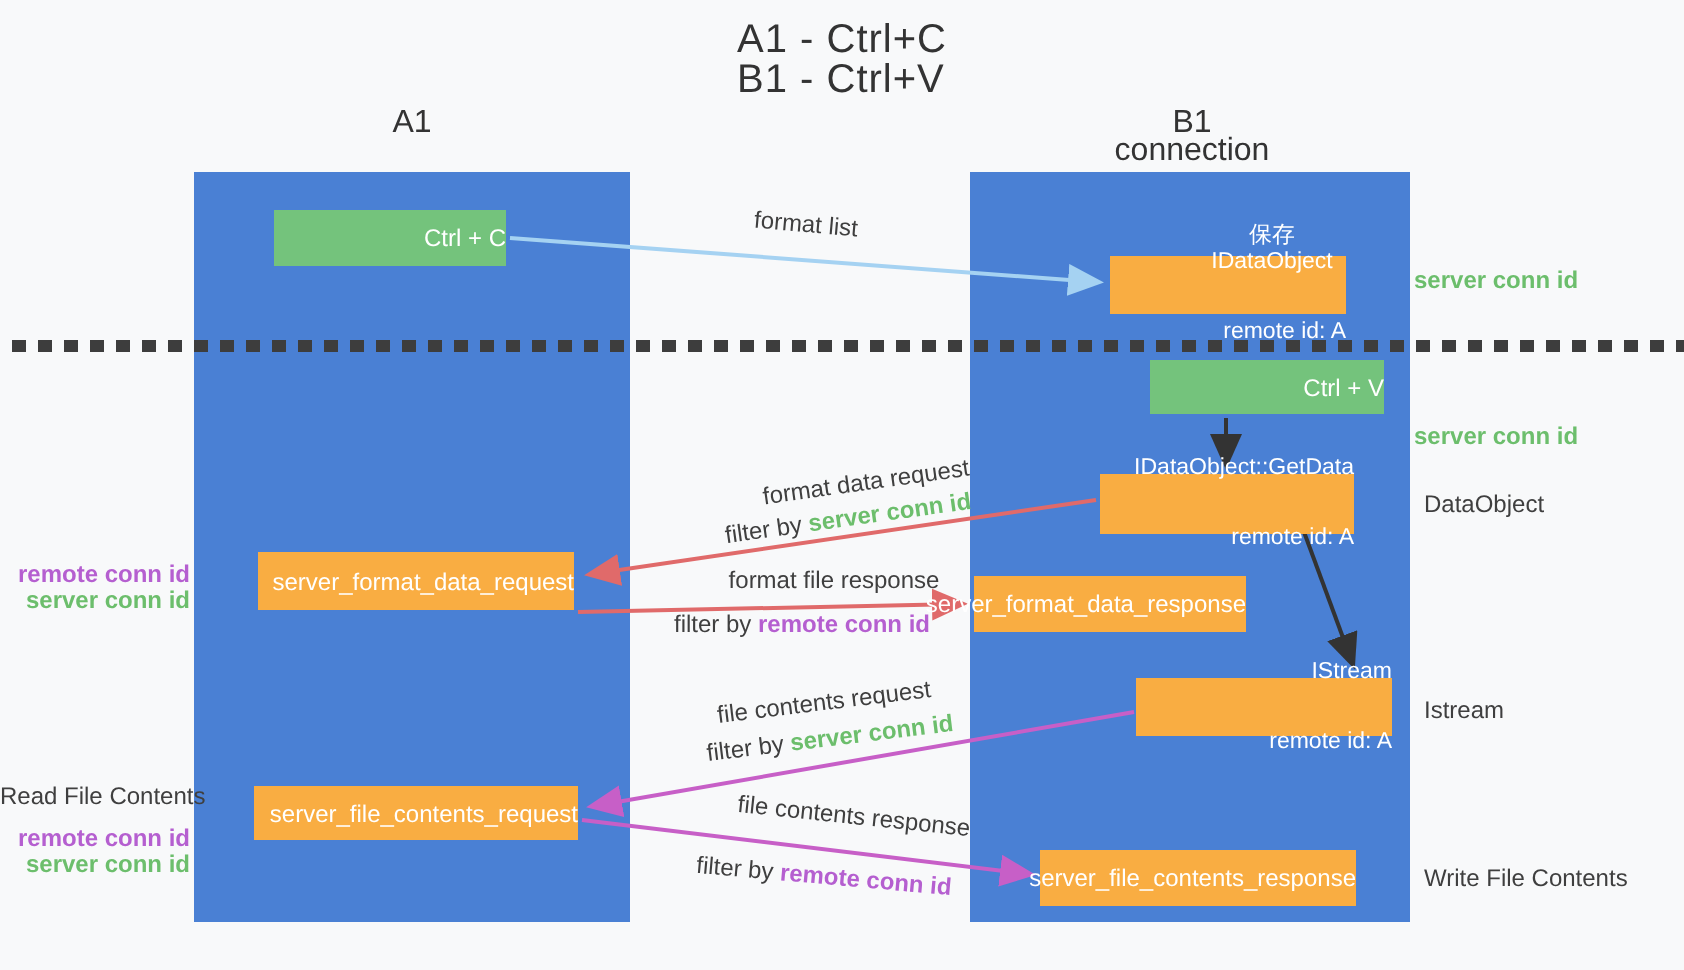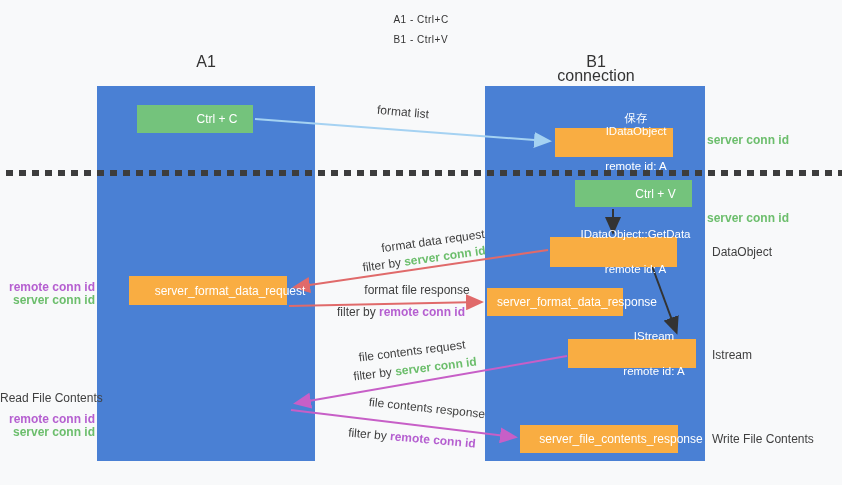--- a/index.html
+++ b/index.html
@@ -11,40 +11,40 @@
     overflow:hidden;
     color:#3f3f3f;
   }
   .stage { position:absolute; inset:0; width:842px; height:485px; }
 
   .title-block {
     position:absolute; top:10px; left:0; width:842px;
     text-align:center; color:#333;
   }
   .title-block .inner { display:inline-block; text-align:left; }
-  .title-line { font-size:10px; line-height:20px; letter-spacing:0.5px; }
+  .title-line { font-size:20px; line-height:20px; letter-spacing:0.5px; }
 
   .lane-header {
     position:absolute; text-align:center; font-size:16px; line-height:14px; color:#333;
     width:120px;
   }
   .lane {
     position:absolute; background:#4a80d4; top:86px; height:375px;
   }
   .lane-left  { left:97px;  width:218px; }
   .lane-right { left:485px; width:220px; }
 
   .dotted-sep {
     position:absolute; left:6px; top:170px; width:836px; height:6px;
     background:repeating-linear-gradient(90deg,#3d3d3d 0 7px,transparent 7px 13px);
   }
 
   .node {
     position:absolute; display:flex; flex-direction:column;
-    align-items:center; justify-content:center;
+    align-items:flex-end; justify-content:center;
     color:#fff; text-align:center;padding-left:44px;
   }
   .node-green  { background:#74c37c; font-size:12px; }
   .node-orange { background:#f9ad42; font-size:12px;gap:22px; }
   .node .l2 { font-size:11.5px; line-height:13px; }
   .node .l1 { font-size:11.5px; line-height:13px; }
   .node.single { font-size:12px; }
 
   .arrow-label {
     position:absolute; white-space:nowrap; font-size:12px; color:#3f3f3f;
@@ -131,20 +131,23 @@
 
   <div class="node node-orange single" style="left:487px; top:288px; width:136px; height:28px;">
     <span>server_format_data_response</span>
   </div>
 
   <div class="node node-orange" style="left:568px; top:339px; width:128px; height:29px;">
     <span class="l1">IStream</span>
     <span class="l2">remote id: A</span>
   </div>
 
+  <div class="node node-orange single" style="left:127px; top:393px; width:162px; height:27px;">
+    <span>server_file_contents_request</span>
+  </div>
 
   <div class="node node-orange single" style="left:520px; top:425px; width:158px; height:28px;">
     <span>server_file_contents_response</span>
   </div>
 
   <div class="arrow-label" style="left:403px; top:112px; transform:translate(-50%,-50%) rotate(5deg);">format list</div>
 
   <div class="arrow-label" style="left:433px; top:241px; transform:translate(-50%,-50%) rotate(-8deg);">format data request</div>
 
   <div class="arrow-label" style="left:424px; top:259px; transform:translate(-50%,-50%) rotate(-8deg);">

